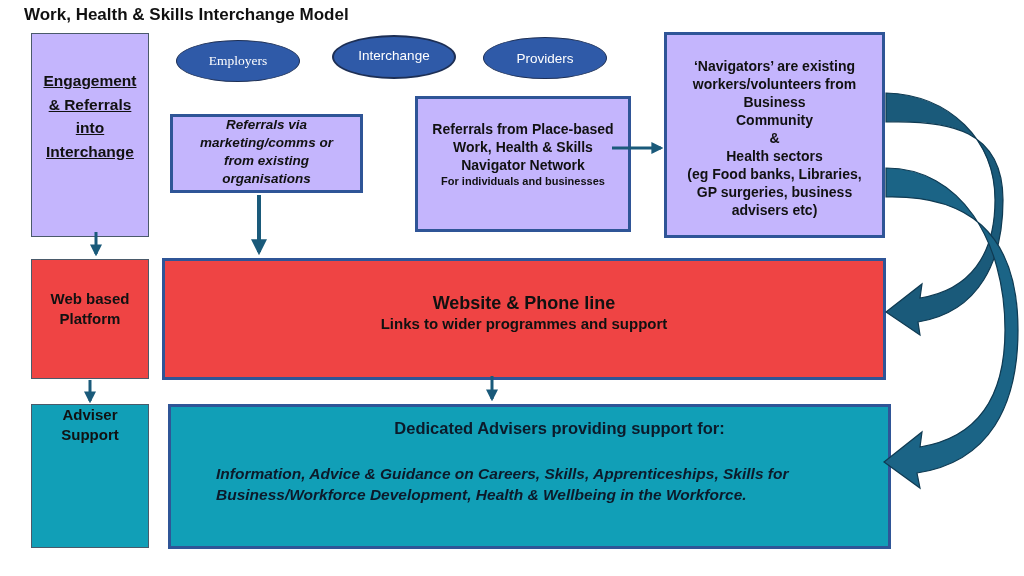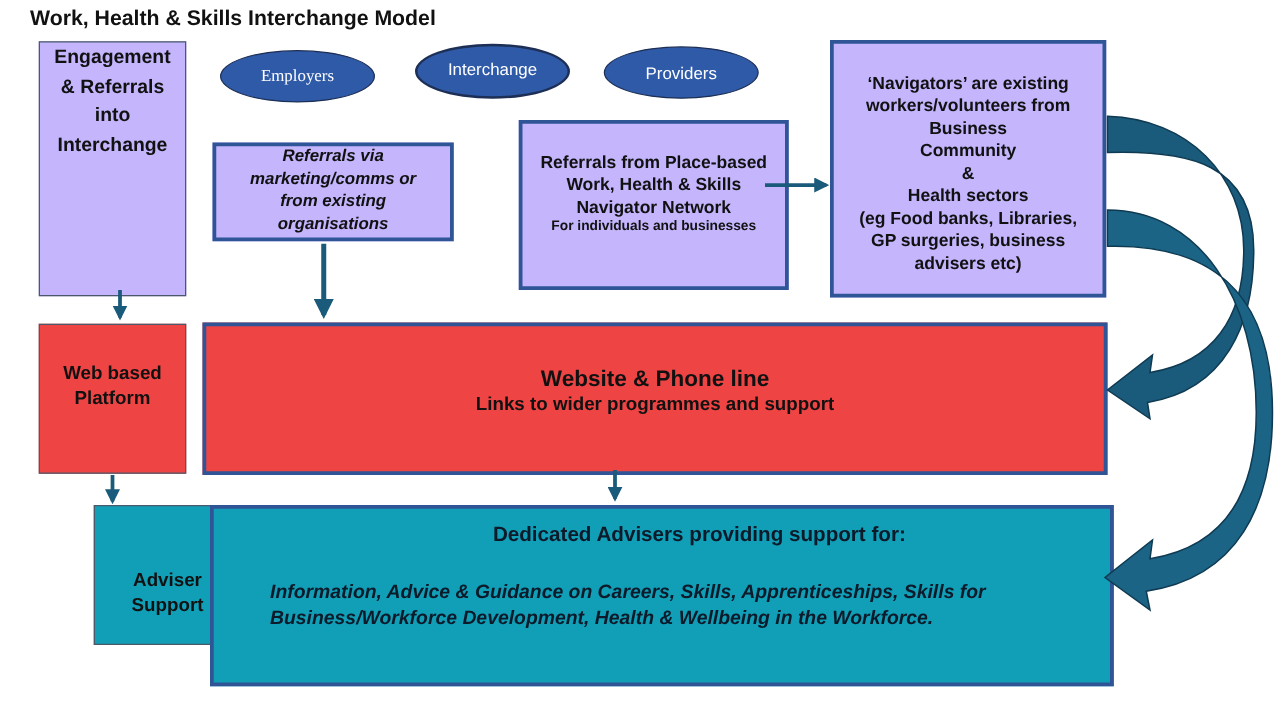--- a/index.html
+++ b/index.html
@@ -18,23 +18,23 @@
     display: flex; flex-direction: column; align-items: center;
     text-align: center; font-weight: bold;
   }
   .yellow { background: #c4b5fd; }
   .green { background: #ef4444; }
   .teal { background: #119fb7; }
   .border-thin { border: 1.5px solid #4a5a6a; }
   .border-blue { border: 3px solid #2f5597; }
 
   .left-col { left: 31px; width: 118px; }
-  #lbl-engagement { top: 33px; height: 204px; justify-content: flex-start; font-size: 15.5px; line-height: 23.5px; }
+  #lbl-engagement { top: 33px; height: 204px; justify-content: flex-start; padding-top: 35px; font-size: 15.5px; line-height: 23.5px; text-decoration: underline; }
   #lbl-web { top: 259px; height: 120px; justify-content: center; padding-bottom: 20px; font-size: 15px; line-height: 20px; }
-  #lbl-adviser { top: 404px; height: 112px; justify-content: flex-end; padding-bottom: 20px; font-size: 15px; line-height: 20px; margin-left: 44px; }
+  #lbl-adviser { top: 404px; height: 144px; justify-content: flex-start; padding-bottom: 20px; font-size: 15px; line-height: 20px; }
 
   .ellipse {
     border-radius: 50%; background: #2f5aa8; border: 1.5px solid #1d2f55;
     color: #fff; font-size: 13.5px; display: flex; align-items: center; justify-content: center;
   }
   #ell-employers { left: 176px; top: 40px; width: 124px; height: 42px; font-family: Liberation Serif, serif; }
   #ell-individuals { left: 332px; top: 35px; width: 124px; height: 44px; border-width: 2px; padding-bottom: 4px; }
   #ell-providers { left: 483px; top: 37px; width: 124px; height: 42px; }
 
   #box-referrals-marketing { left: 170px; top: 114px; width: 193px; height: 79px; font-style: italic; font-size: 13.5px; line-height: 18px; justify-content: center; padding-bottom: 4px; }

